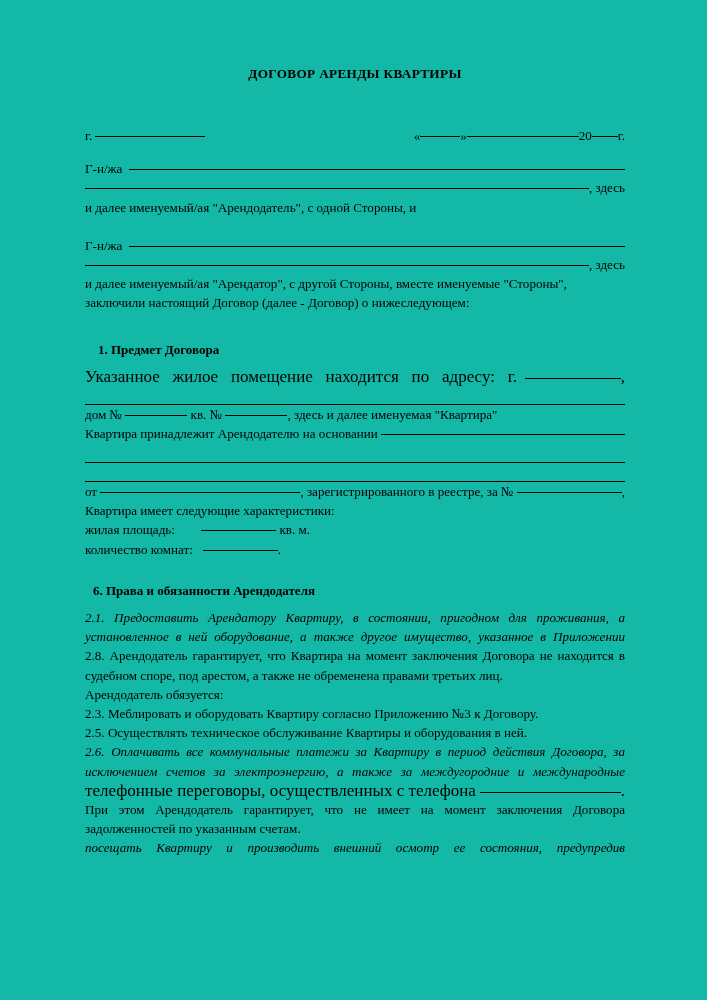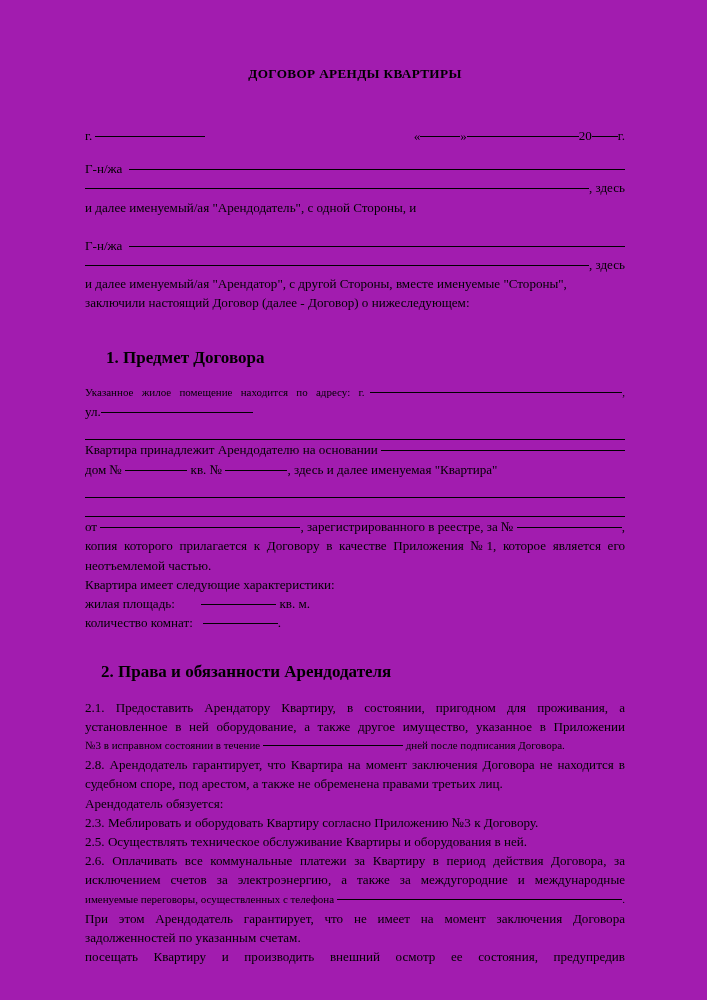--- a/index.html
+++ b/index.html
@@ -12,21 +12,21 @@
     width: 707px;
     height: 1000px;
     font-family: "Liberation Serif", "DejaVu Serif", serif;
     color: #000000;
     overflow: hidden;
   }
   .page {
     position: relative;
     width: 707px;
     height: 1000px;
-    background: #a21caf;
+    background: #14b8a6;
     box-sizing: border-box;
     padding: 0 82px 0 85px;
   }
   .doc-title {
     text-align: center;
     font-weight: bold;
     font-size: 13.2px;
     letter-spacing: 0.35px;
     padding-top: 66px;
     margin: 0 0 0 0;
@@ -44,26 +44,27 @@
   .p.just {
     text-align: justify;
     text-align-last: left;
     white-space: normal;
     text-justify: inter-word;
   }
   .p.just-full {
     text-align: justify;
     text-align-last: justify;
     white-space: normal;
+    font-style: italic;
   }
   .heading {
-    font-size: 17px;
+    font-size: 13px;
     line-height: 19.2px;
     font-weight: bold;
-    margin: 16px;
+    margin: 8px;
   }
   .heading.indent { padding-left: 5px; }
   .gap-md { height: 14px; }
   .gap-lg { height: 19px; }
 
   
   .row {
     display: flex;
     align-items: baseline;
     font-size: 13.1px;
@@ -104,21 +105,21 @@
   .topline .city { display: flex; align-items: baseline; white-space: pre; }
   .topline .city .rule { flex: 0 0 110px; }
   .topline .spring { flex: 1 1 auto; }
   .topline .date { display: flex; align-items: baseline; white-space: pre; }
   .topline .date .r1 { flex: 0 0 40px; }
   .topline .date .r2 { flex: 0 0 112px; }
   .topline .date .r3 { flex: 0 0 26px; }
 
   
   .mixed {
-    font-size: 11px;
+    font-size: 17px;
     line-height: 19.2px;
     display: flex;
     align-items: baseline;
     width: 100%;
   }
   .mixed .txt { white-space: pre; }
 </style>
 </head>
 <body>
 
@@ -176,89 +177,79 @@
 
   <p class="heading indent">1. Предмет Договора</p>
 
   <div class="mixed">
     <span class="txt">Указанное   жилое   помещение   находится   по   адресу:   г.</span>
     <span>&nbsp;&nbsp;</span>
     <span class="rule"></span>
     <span class="txt">,</span>
   </div>
 
-  <div class="row">
-    <span class="lbl">ул.</span>
-    <span class="rule fixed-150"></span>
-  </div>
 
   <div class="blank-rule"></div>
-
-  <div class="row">
-    <span class="lbl">Квартира принадлежит Арендодателю на основании </span>
-    <span class="rule"></span>
-  </div>
 
   <div class="row">
     <span class="lbl">дом № </span>
     <span class="rule w-62"></span>
     <span class="lbl"> кв. № </span>
     <span class="rule w-62"></span>
     <span class="lbl">, здесь и далее именуемая "Квартира"</span>
   </div>
 
+  <div class="row">
+    <span class="lbl">Квартира принадлежит Арендодателю на основании </span>
+    <span class="rule"></span>
+  </div>
+
   <div class="blank-rule"></div>
   <div class="blank-rule"></div>
 
   <div class="row">
     <span class="lbl">от </span>
     <span class="rule fixed-200"></span>
     <span class="lbl">, зарегистрированного в реестре, за № </span>
     <span class="rule"></span>
     <span class="lbl">,</span>
   </div>
 
-  <p class="p just">копия которого прилагается к Договору в качестве Приложения №1, которое является его неотъемлемой частью.</p>
 
   <p class="p">Квартира имеет следующие характеристики:</p>
 
   <div class="row">
     <span class="lbl">жилая площадь:</span>
     <span>&nbsp;&nbsp;&nbsp;&nbsp;&nbsp;&nbsp;&nbsp;&nbsp;</span>
     <span class="rule w-75"></span>
     <span class="lbl"> кв. м.</span>
   </div>
 
   <div class="row">
     <span class="lbl">количество комнат:</span>
     <span>&nbsp;&nbsp;&nbsp;</span>
     <span class="rule w-75"></span>
     <span class="lbl">.</span>
   </div>
 
   <div class="gap-md"></div>
 
-  <p class="heading">2. Права и обязанности Арендодателя</p>
+  <p class="heading">6. Права и обязанности Арендодателя</p>
 
   <p class="p just-full">2.1. Предоставить Арендатору Квартиру, в состоянии, пригодном для проживания, а установленное в ней оборудование, а также другое имущество, указанное в Приложении</p>
-  <div class="mixed">
-    <span class="txt">№3 в исправном состоянии в течение </span>
-    <span class="rule fixed-140"></span>
-    <span class="txt"> дней после подписания Договора.</span>
-  </div>
 
   <p class="p just">2.8. Арендодатель гарантирует, что Квартира на момент заключения Договора не находится в судебном споре, под арестом, а также не обременена правами третьих лиц.</p>
   <p class="p">Арендодатель обязуется:</p>
 
   <p class="p">2.3. Меблировать и оборудовать Квартиру согласно Приложению №3 к Договору.</p>
   <p class="p">2.5. Осуществлять техническое обслуживание Квартиры и оборудования в ней.</p>
 
   <p class="p just-full">2.6. Оплачивать все коммунальные платежи за Квартиру в период действия Договора, за исключением счетов за электроэнергию, а также за междугородние и международные</p>
   <div class="mixed">
-    <span class="txt">именуемые переговоры, осуществленных с телефона </span>
+    <span class="txt">телефонные переговоры, осуществленных с телефона </span>
     <span class="rule"></span>
     <span class="txt">.</span>
   </div>
   <p class="p just">При этом Арендодатель гарантирует, что не имеет на момент заключения Договора задолженностей по указанным счетам.</p>
 
   <p class="p just-full">посещать Квартиру и производить внешний осмотр ее состояния, предупредив</p>
 
 </div>
 
 </body></html>

